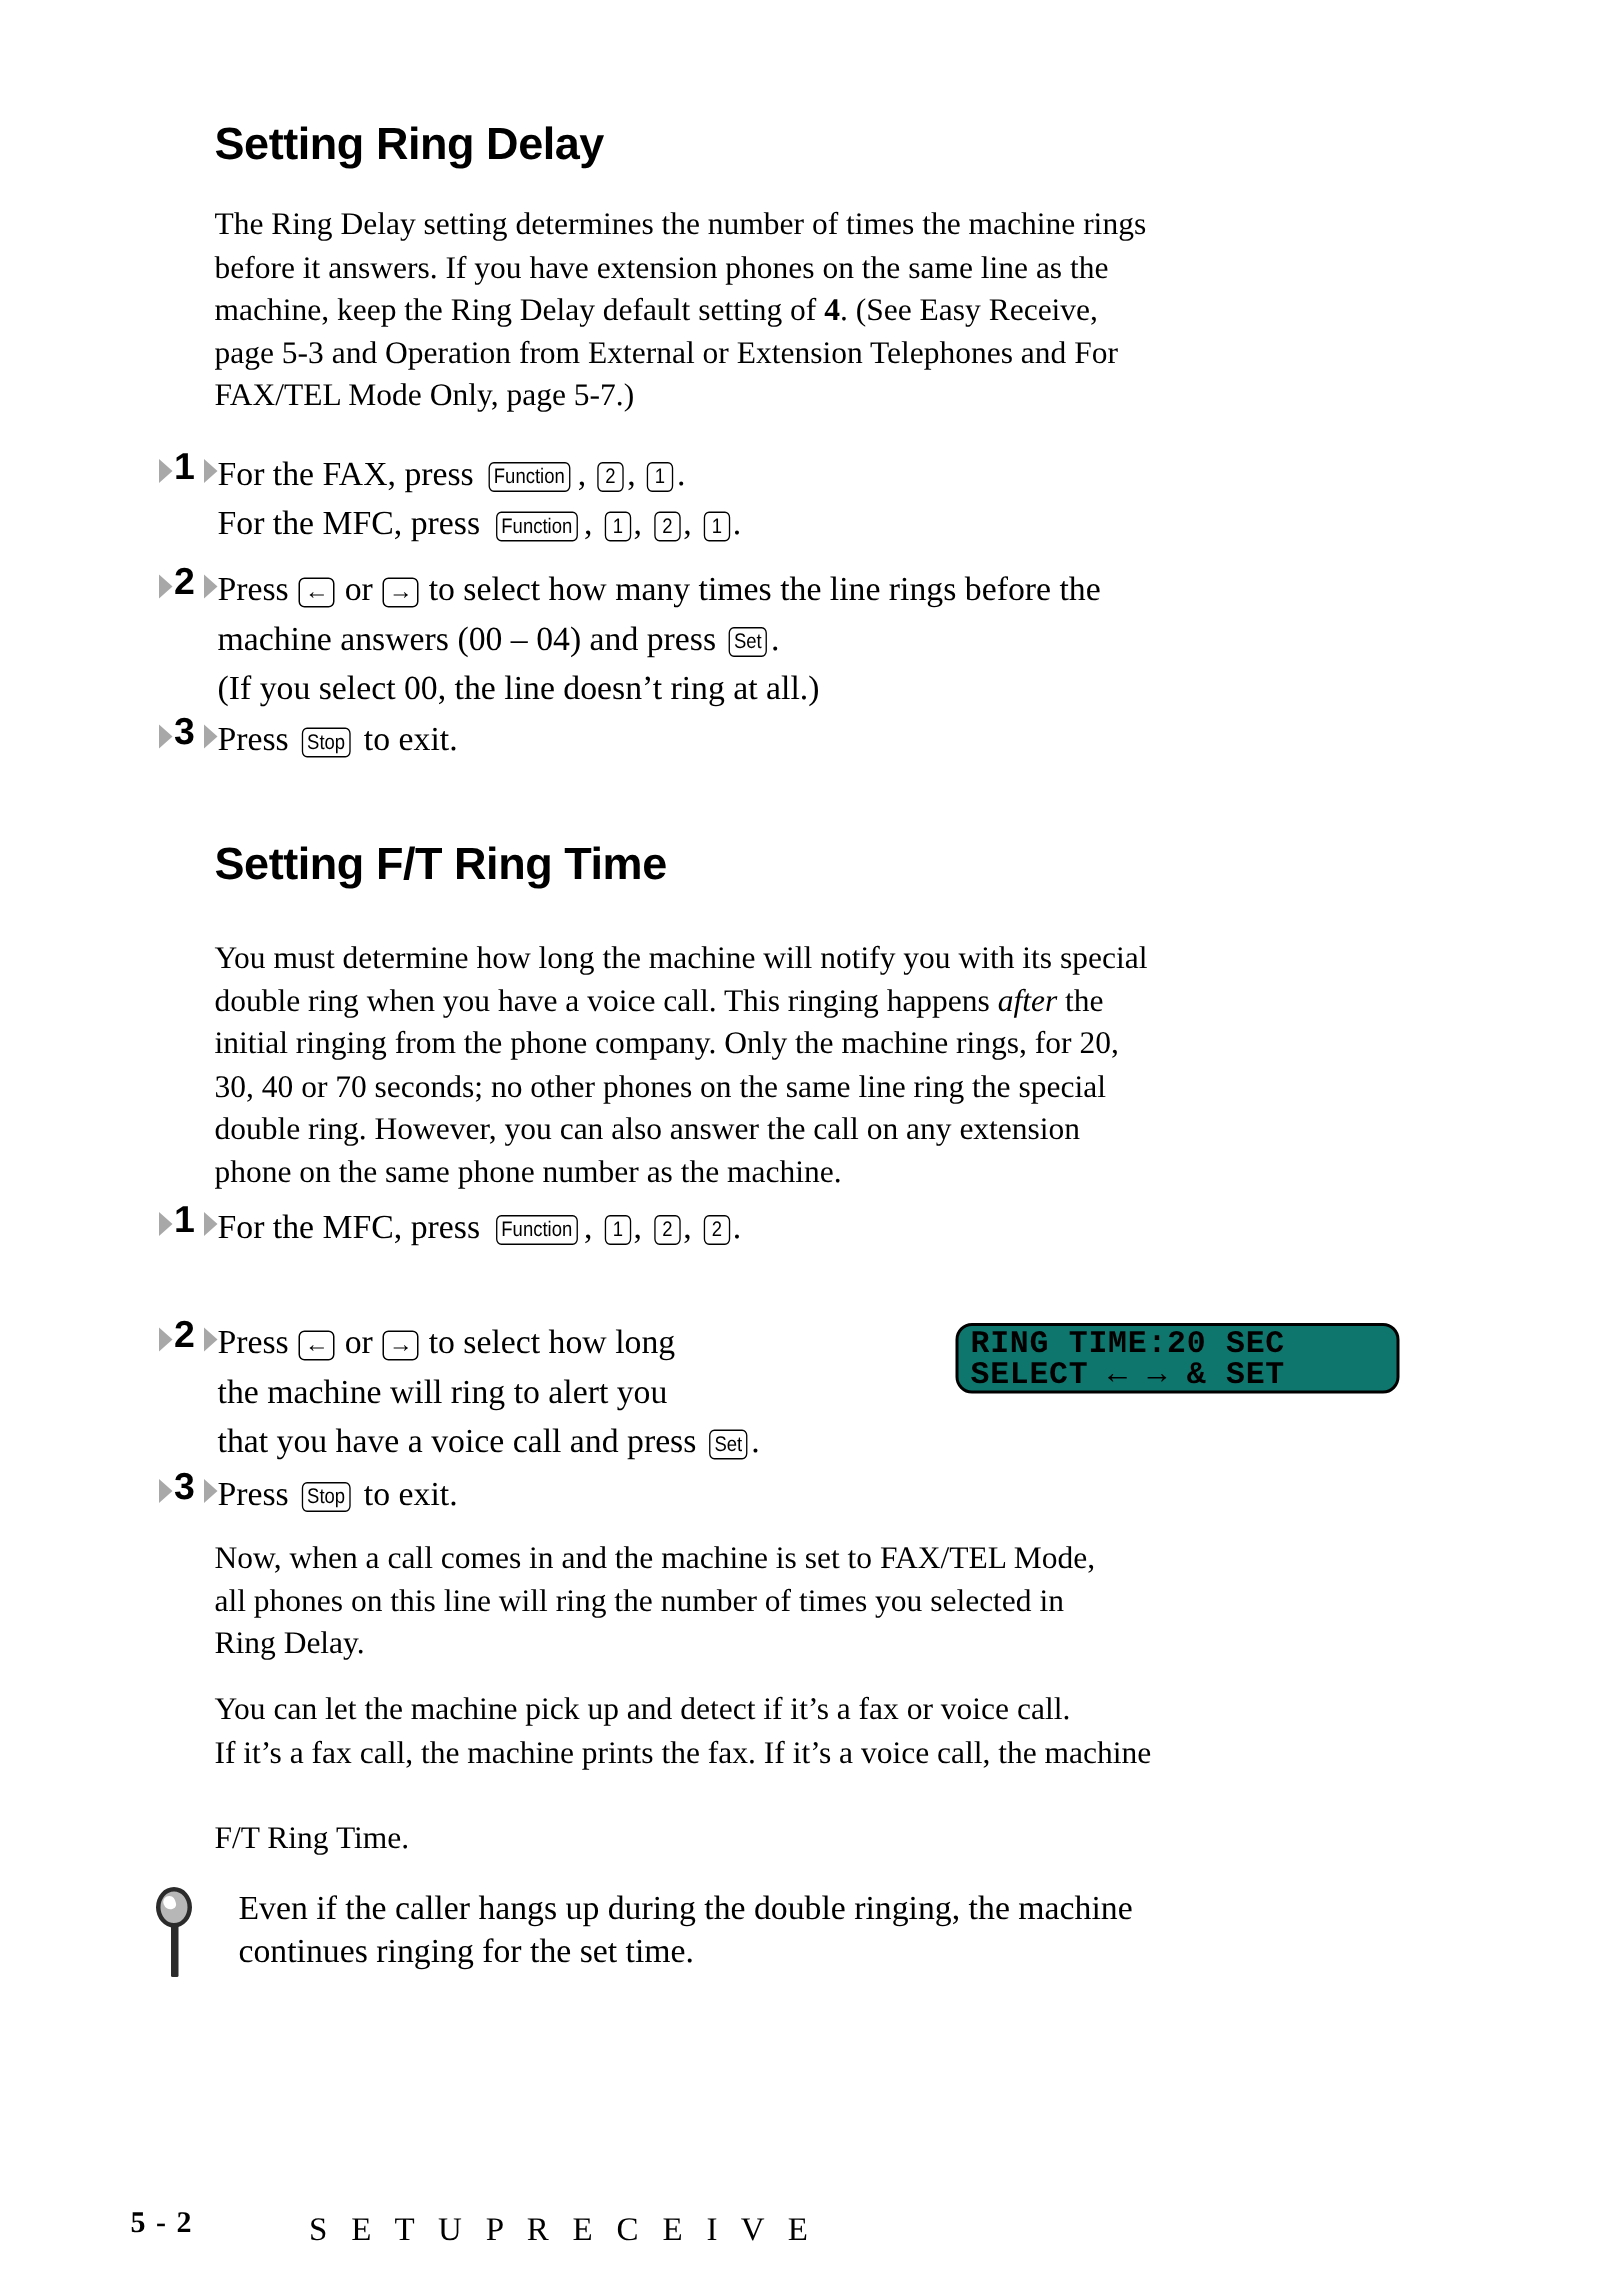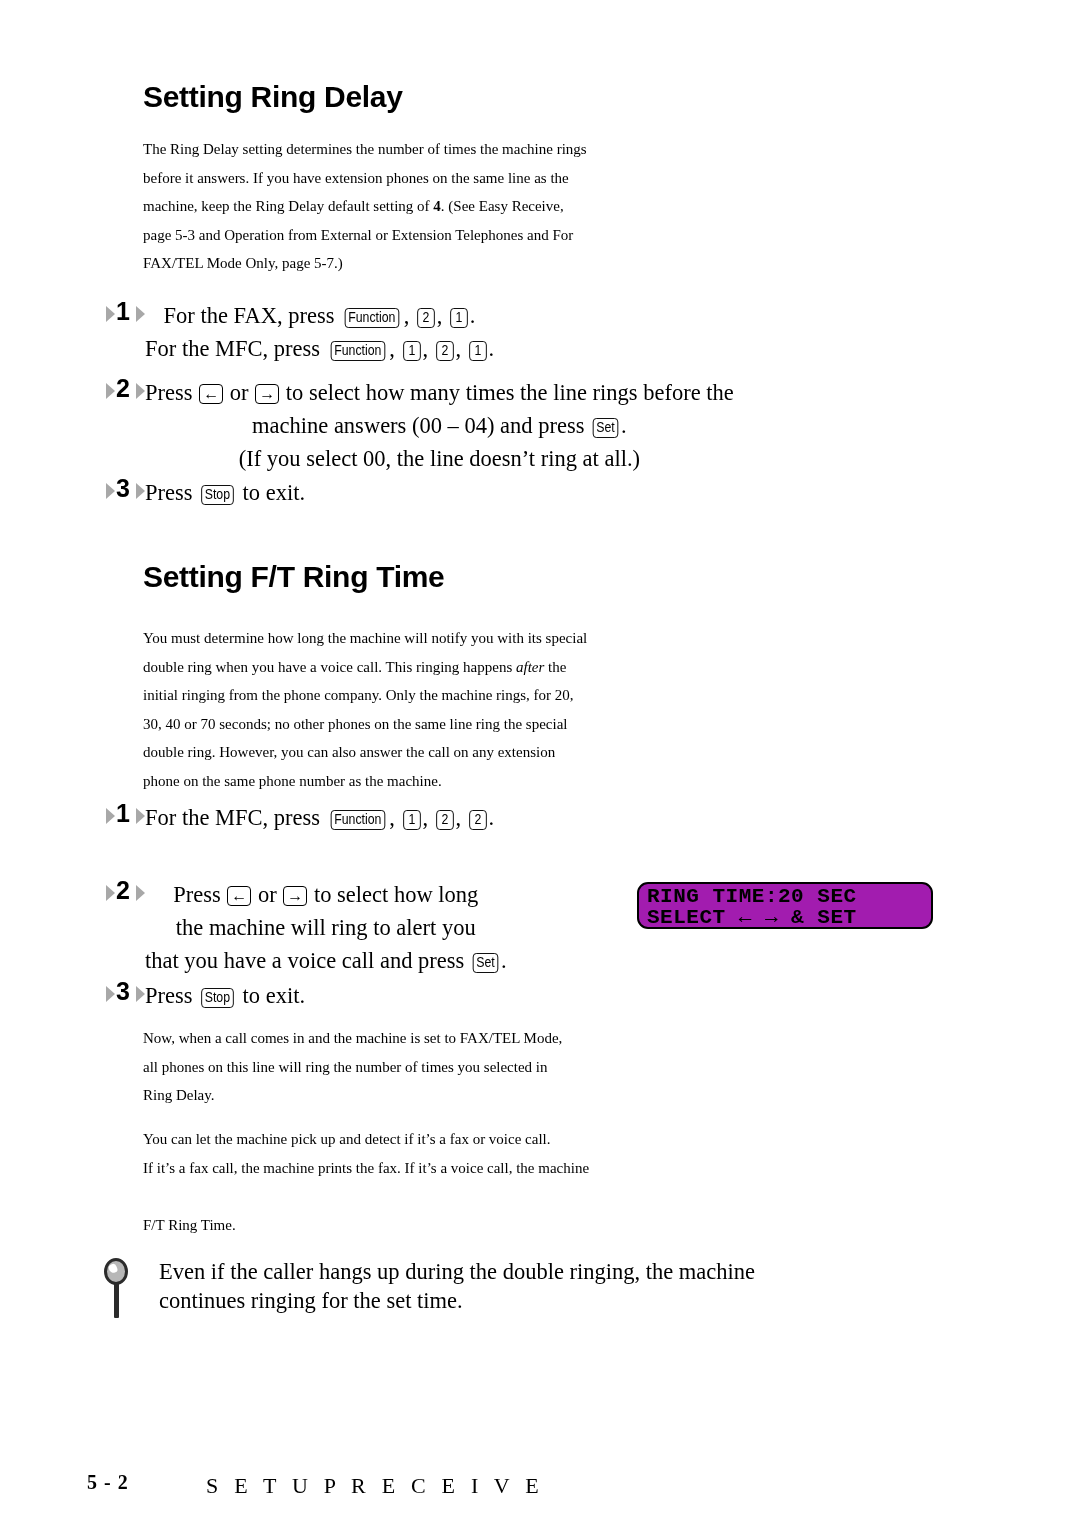--- a/index.html
+++ b/index.html
@@ -33,21 +33,21 @@
     letter-spacing: -0.3px;
     line-height: 34px;
     white-space: nowrap;
   }
 
   
   .para {
     position: absolute;
     left: 143px;
     font-family: "Liberation Serif", serif;
-    font-size: 15px;
+    font-size: 21px;
     line-height: 28.6px;
     text-align: left;
   }
   .para-w { width: 800px; }
 
   
   .step {
     position: absolute;
     left: 106px;
   }
@@ -86,21 +86,21 @@
   }
   .step-body {
     position: absolute;
     left: 39px;
     top: 0;
     font-family: "Liberation Serif", serif;
     font-size: 22.5px;
     line-height: 33px;
     white-space: nowrap;
   }
-  .step-body .ln { display: block; white-space: nowrap; text-align: center; }
+  .step-body .ln { display: block; white-space: nowrap; }
 
   
   .key {
     display: inline-block;
     border: 1.6px solid #000;
     border-radius: 4px;
     font-family: "Liberation Sans", sans-serif;
     font-size: 14px;
     line-height: 15px;
     padding: 1px 3px 1.5px 3px;
@@ -125,21 +125,21 @@
 
   
   .lcd {
     position: absolute;
     left: 637px;
     top: 882px;
     width: 296px;
     height: 47px;
     border: 2.6px solid #000;
     border-radius: 11px;
-    background: #a21caf;
+    background: #0f766e;
     box-sizing: border-box;
     padding: 1px 0 0 8px;
   }
   .lcd-line {
     font-family: "Liberation Mono", "DejaVu Sans Mono", monospace;
     font-size: 21px;
     line-height: 21px;
     letter-spacing: 0.5px;
     font-weight: bold;
     white-space: pre;

